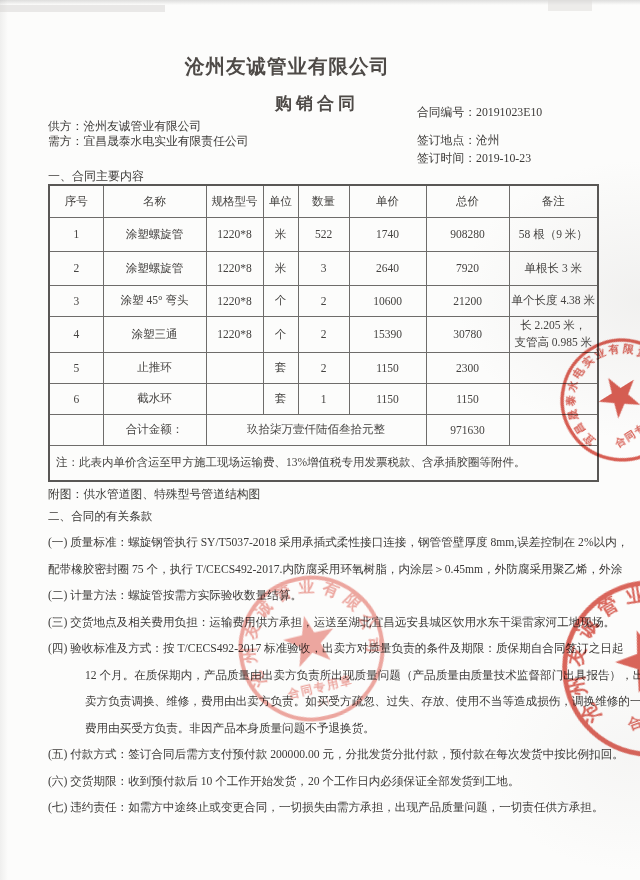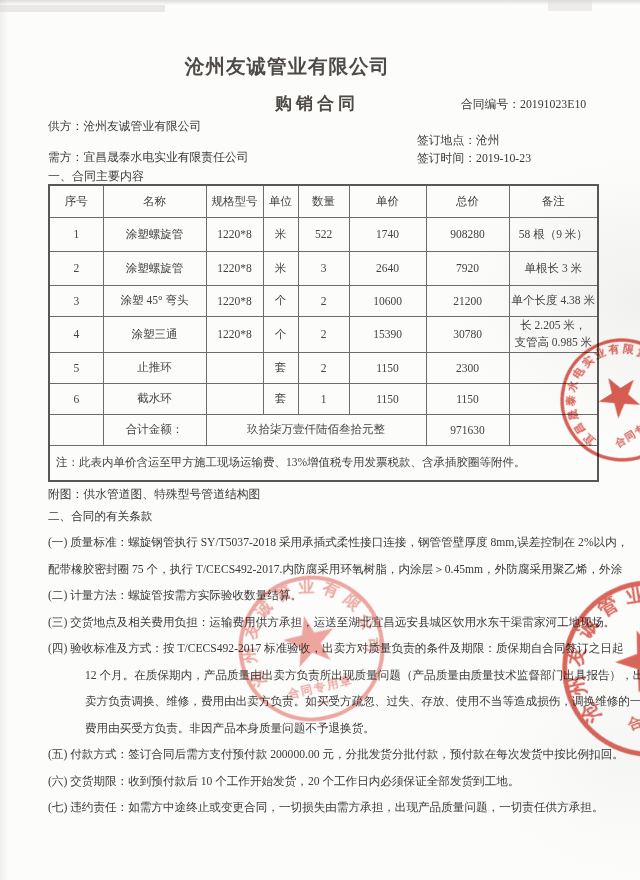--- a/index.html
+++ b/index.html
@@ -18,22 +18,22 @@
   .artifact-topleft{position:absolute;left:0;top:5px;width:165px;height:7px;background:rgba(210,208,206,0.45);}
   .artifact-topright{position:absolute;left:548px;top:0;width:44px;height:11px;background:rgba(222,220,218,0.5);}
 
   .company-title{position:absolute;left:0;top:53px;width:575px;text-align:center;
     font-size:19.5px;font-weight:bold;letter-spacing:1px;color:#4e4a47;}
   .doc-title{position:absolute;left:0;top:92px;width:580px;text-align:center;
     font-size:17px;font-weight:bold;letter-spacing:4px;color:#4e4a47;padding-left:27px;}
 
   .line{position:absolute;white-space:nowrap;font-size:11.8px;}
   .supplier-line{left:48px;top:119px;}
-  .buyer-line{left:48px;top:150px;}
-  .meta-1{left:417px;top:97px;margin-left:44px;}
+  .buyer-line{left:48px;top:134px;}
+  .meta-1{left:417px;top:105px;}
   .meta-2{left:417px;top:133px;}
   .meta-3{left:417px;top:151px;}
   .sec1-heading{left:48px;top:168px;font-size:12px;}
 
   .goods-table{position:absolute;left:48px;top:184px;width:549px;border-collapse:collapse;
     table-layout:fixed;font-size:11.5px;color:#454341;}
   .goods-table td,.goods-table th{border:1px solid #6e6c6a;text-align:center;vertical-align:middle;
     font-weight:normal;padding:0 2px;overflow:hidden;}
   .goods-table{border:2px solid #595755;}
   .remark-multiline{white-space:pre-line;line-height:1.45;}

